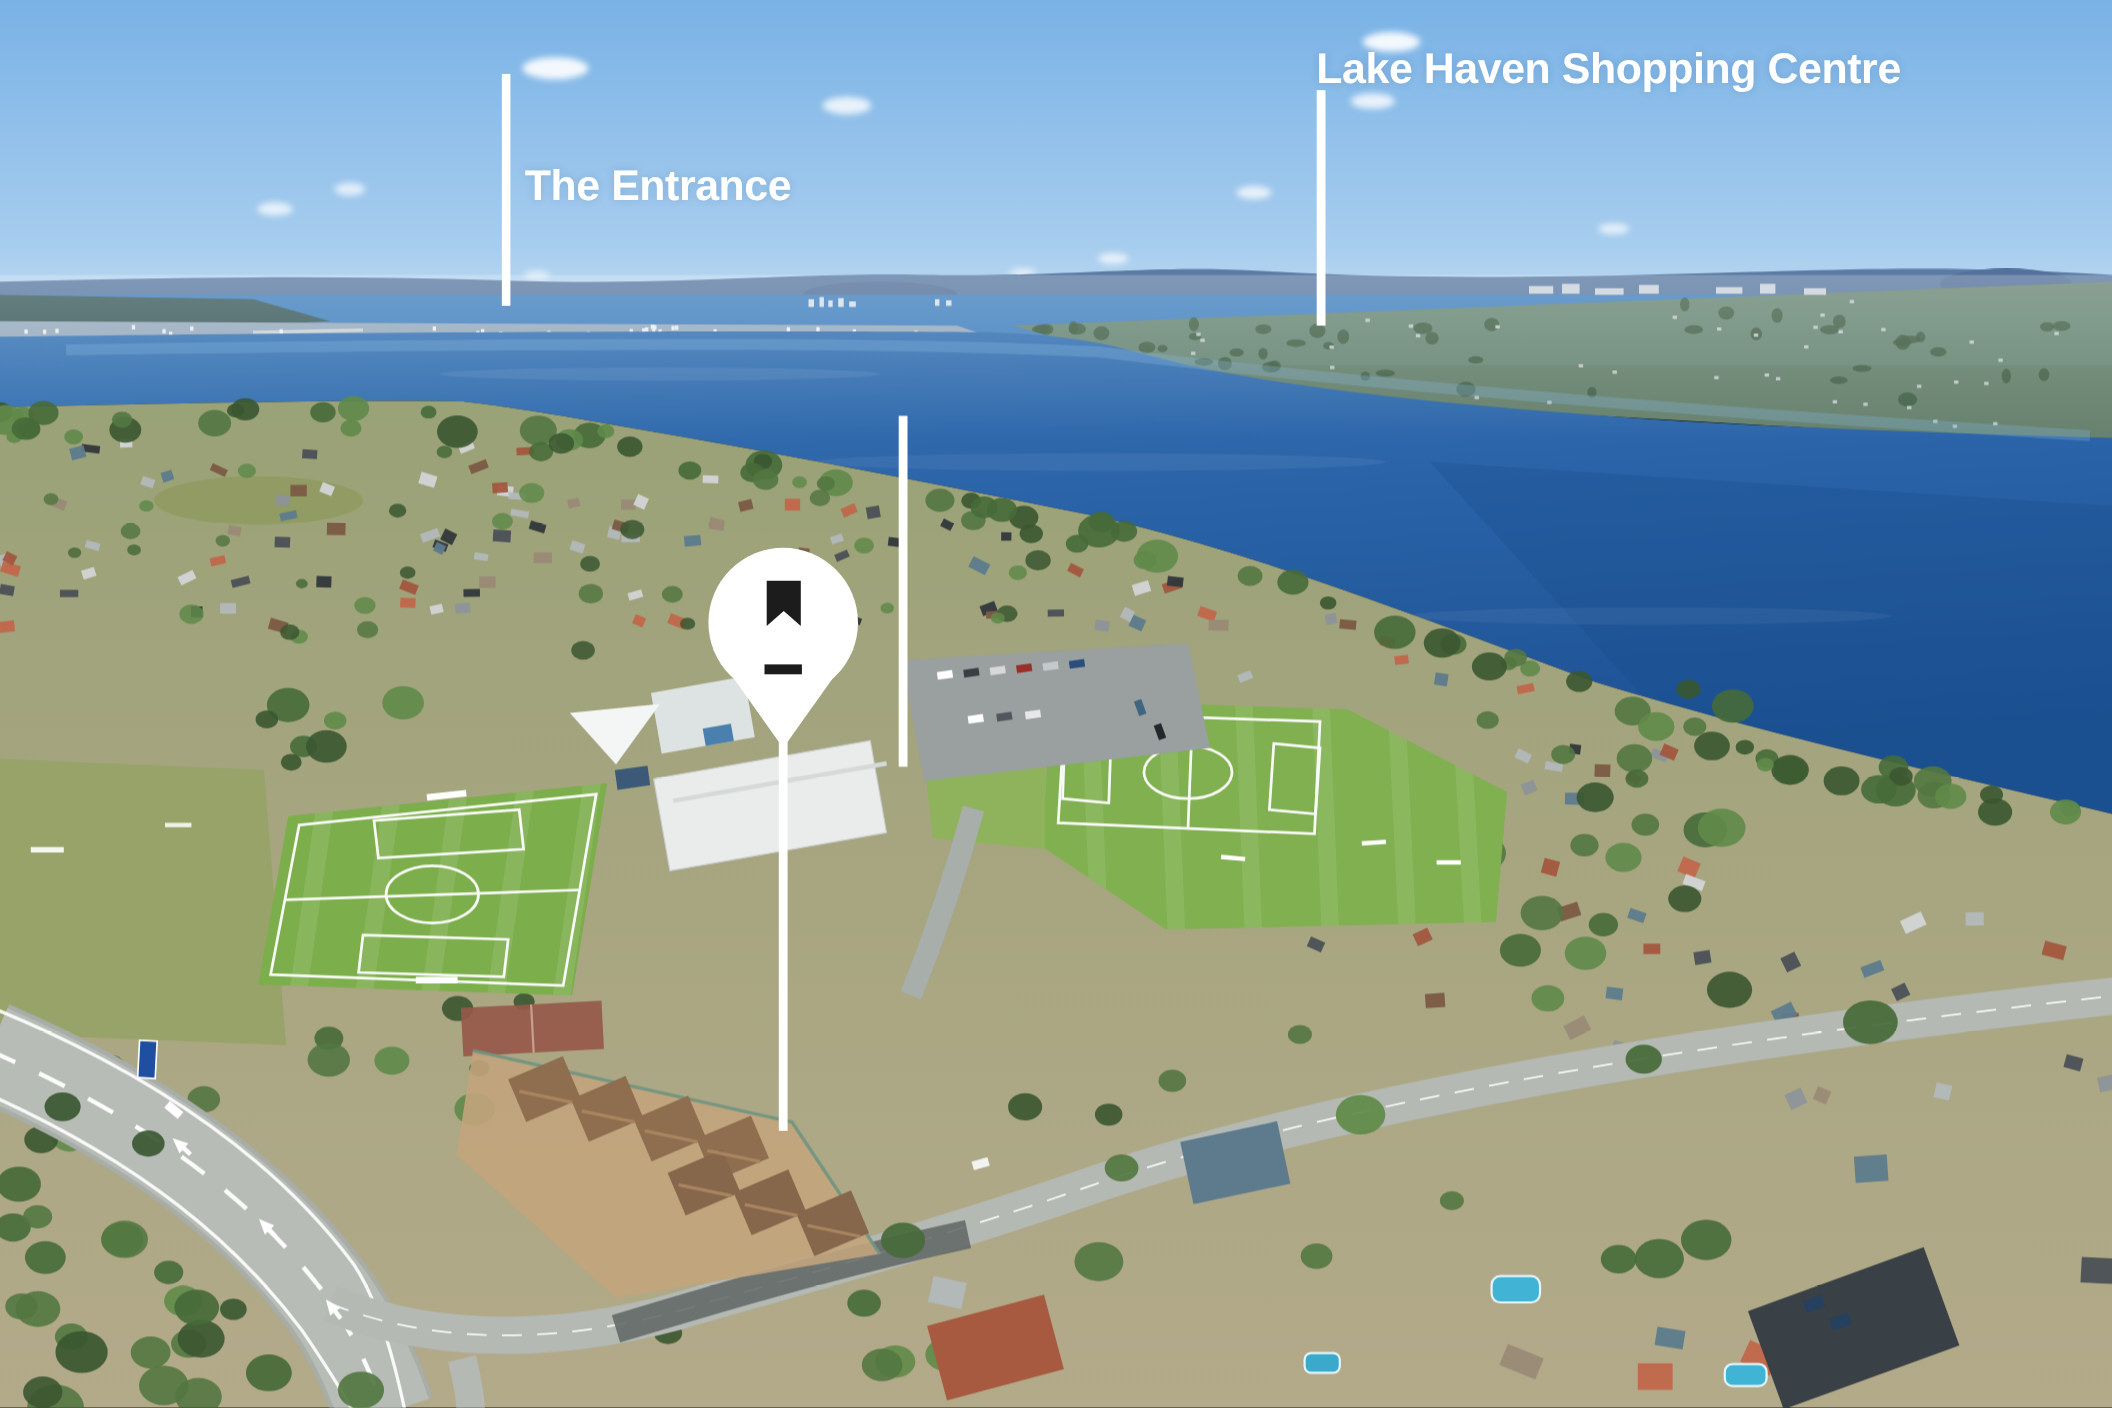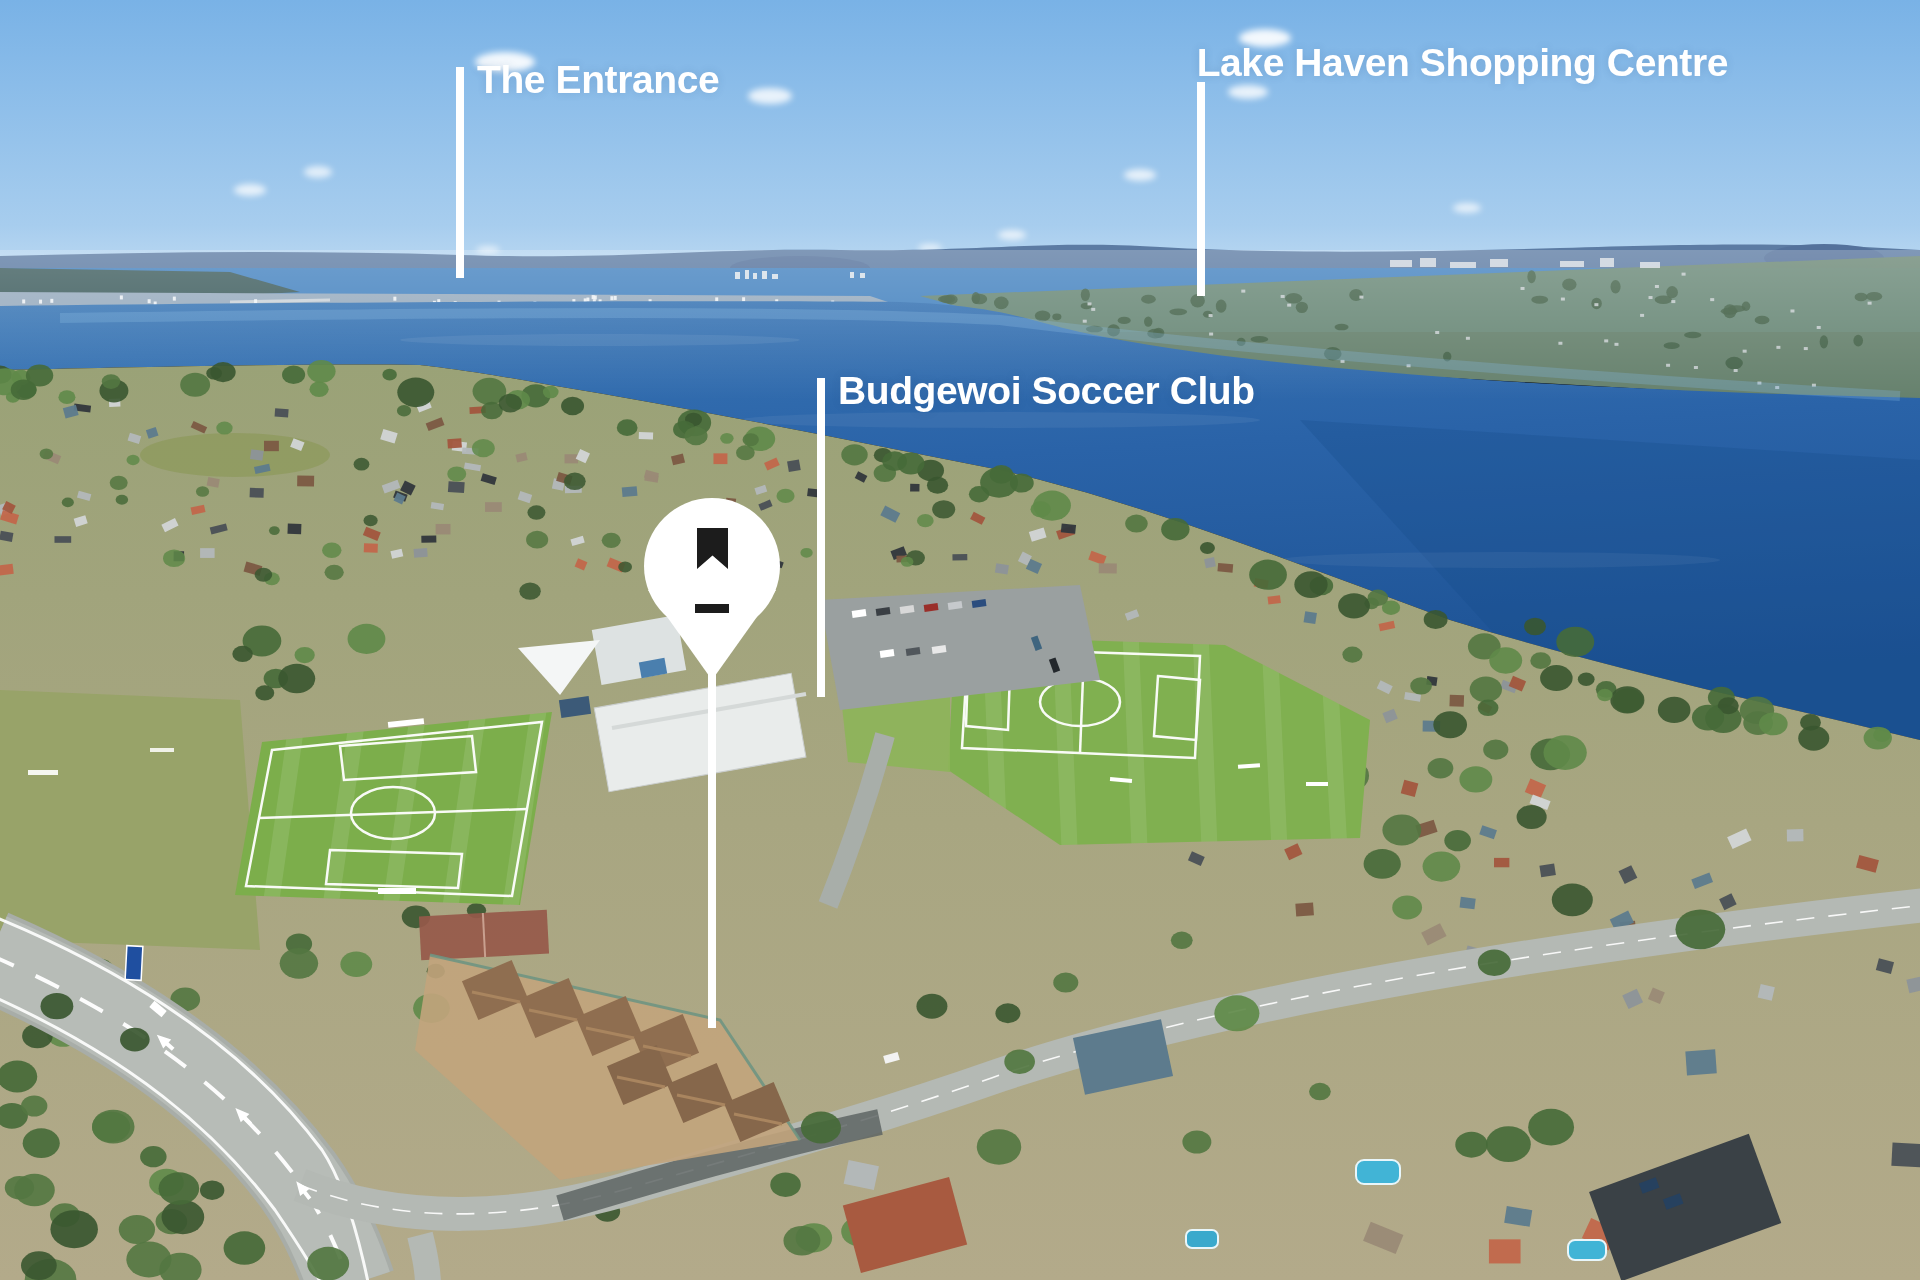--- a/index.html
+++ b/index.html
@@ -8,21 +8,21 @@
   .scene,.pin-layer{position:absolute;inset:0;width:1920px;height:1280px;}
   .pin-layer{pointer-events:none;}
   .label{position:absolute;display:flex;align-items:flex-start;color:#fff;
          font-weight:700;font-size:39px;letter-spacing:-0.4px;line-height:1;
          white-space:nowrap;text-shadow:0 0 8px rgba(40,80,130,.18);}
   .label .vline{width:8px;background:#fff;flex:none;}
   .label .txt{margin:-7px 0 0 13px;}
   .label--right .txt{margin:-7px 11px 0 0;}
   #label-toukley{left:55px;top:119px;}
   #label-toukley .vline{height:186px;}
-  #label-the-entrance{left:456px;top:67px;}
+  #label-the-entrance{left:456px;top:67px;align-items:center;}
   #label-the-entrance .vline{height:211px;}
   #label-gorokan{left:1015px;top:123px;}
   #label-gorokan .vline{height:185px;}
   #label-budgewoi{left:817px;top:378px;}
   #label-budgewoi .vline{height:319px;}
   #label-lake-haven{right:181px;top:50px;flex-direction:column;}
   #label-lake-haven .vline{height:214px;}
 </style>
 </head>
 <body>
@@ -728,21 +728,20 @@
   <div class="label" id="label-the-entrance">
     <span class="vline"></span>
     <span class="txt">The Entrance</span>
   </div>
   <div class="label label--right" id="label-lake-haven">
     <span class="txt">Lake Haven Shopping Centre</span>
     <span class="vline"></span>
   </div>
   <div class="label" id="label-budgewoi">
     <span class="vline"></span>
-    <span class="txt">Budgewoi Soccer Club</span>
   </div>
 
   <svg class="pin-layer" viewBox="0 0 1920 1280" aria-hidden="true">
     <rect x="708" y="672" width="8" height="356" fill="#ffffff"></rect>
     <g>
       <circle cx="712" cy="566" r="68" fill="#ffffff"></circle>
       <path d="M648,590 L712,680 L776,590 Z" fill="#ffffff"></path>
     </g>
     <path d="M697,528 h31 v41 l-15.5,-13.5 l-15.5,13.5 Z" fill="#1c1c1c"></path>
     <rect x="695" y="604" width="34" height="9" fill="#1c1c1c"></rect>

